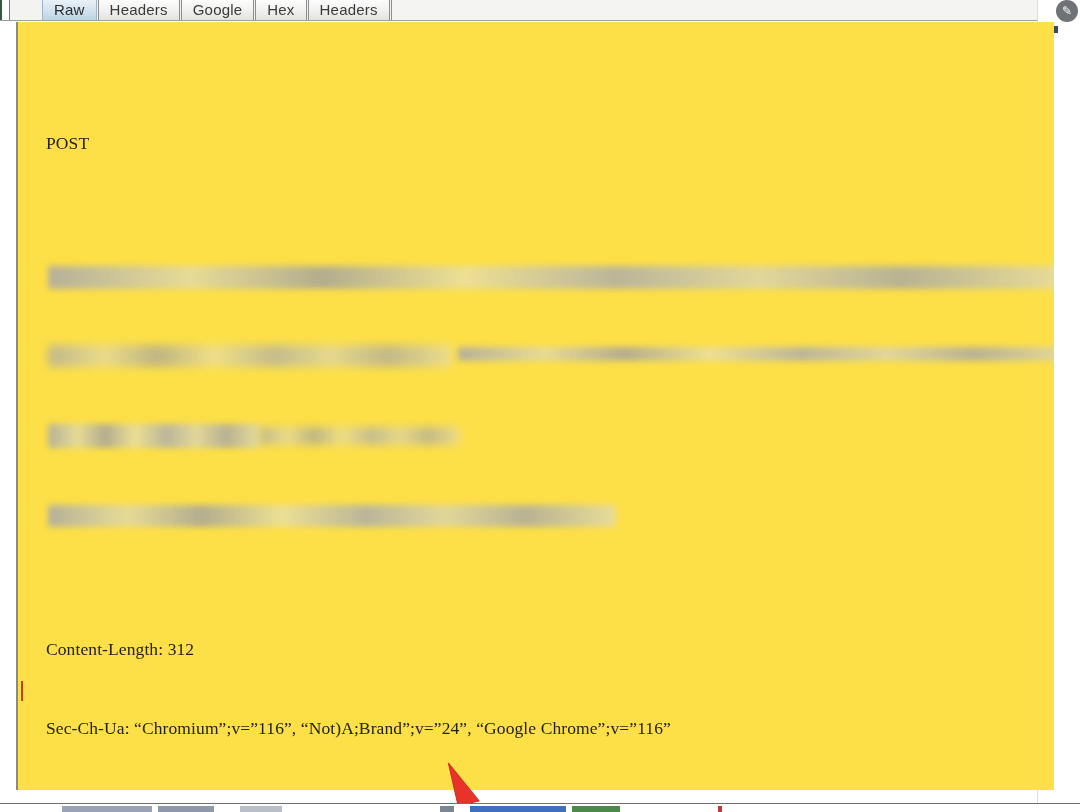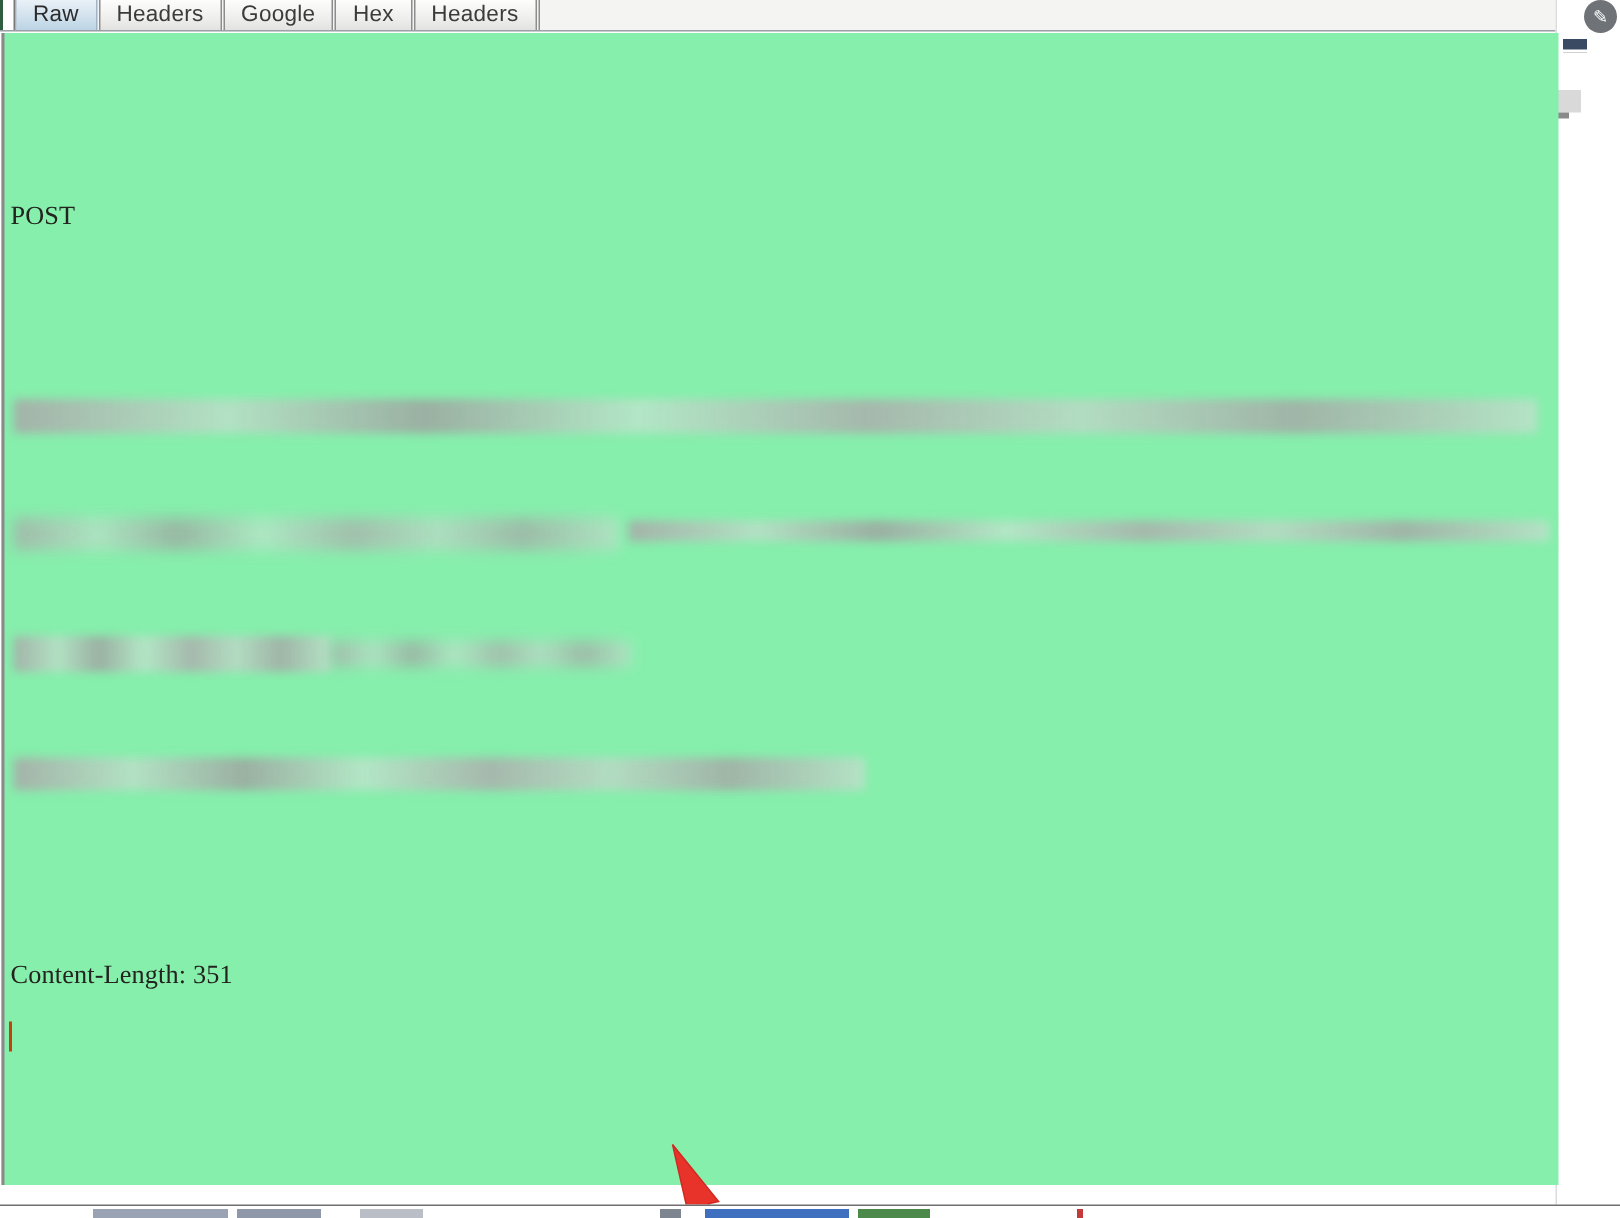--- a/index.html
+++ b/index.html
@@ -50,20 +50,21 @@
     border-top: 1px solid #9d9d9d;
     margin-right: 1px;
     letter-spacing: .2px;
     white-space: nowrap;
   }
   .tab.active {
     background: linear-gradient(to bottom, #e9f1f7 0%, #cfe0ec 60%, #bcd4e6 100%);
     color: #2b2b2b;
     border-left-color: #9fb4c6;
     border-right-color: #9fb4c6;
+    margin-left: 32px;
   }
   .tab-rest {
     flex: 1;
     height: 21px;
     background: #f4f4f3;
     border-left: 1px solid #8d8d8d;
     box-sizing: border-box;
   }
 
   
@@ -101,26 +102,27 @@
   .rail-chip2 {
     position: absolute;
     right: 34px; top: 75px;
     width: 8px; height: 4px;
     background: #8a8a8a;
   }
 
   
   .editor {
     position: absolute;
-    left: 1px; top: 22px;
+    left: 16px; top: 22px;
     width: 1038px; height: 768px;
-    background: #86efac;
+    background: #fde047;
     box-sizing: border-box;
     border-left: 2px solid #8a8a8a;
     overflow: hidden;
+    padding-left: 24px;
   }
   .code {
     position: relative;
     padding: 2px 0 0 4px;
     font-family: "Liberation Serif", serif;
     font-size: 17.5px;
     line-height: 26.6px;
     color: #23231f;
     white-space: pre;
     letter-spacing: .1px;
@@ -233,21 +235,22 @@
       </div>
       <div class="blurline">
         <div class="blur" style="left:2px; top:1px; width:212px; height:24px;"></div>
         <div class="blur soft" style="left:214px; top:4px; width:200px; height:18px;"></div>
       </div>
       <div class="blurline">
         <div class="blur" style="left:2px; top:2px; width:568px; height:22px;"></div>
       </div>
 
       
-      <div class="ln">Content-Length: 351</div>
+      <div class="ln">Content-Length: 312</div>
+      <div class="ln">Sec-Ch-Ua: “Chromium”;v=”116”, “Not)A;Brand”;v=”24”, “Google Chrome”;v=”116”</div>
       
       
       
       
       
       
       
 
       
       

